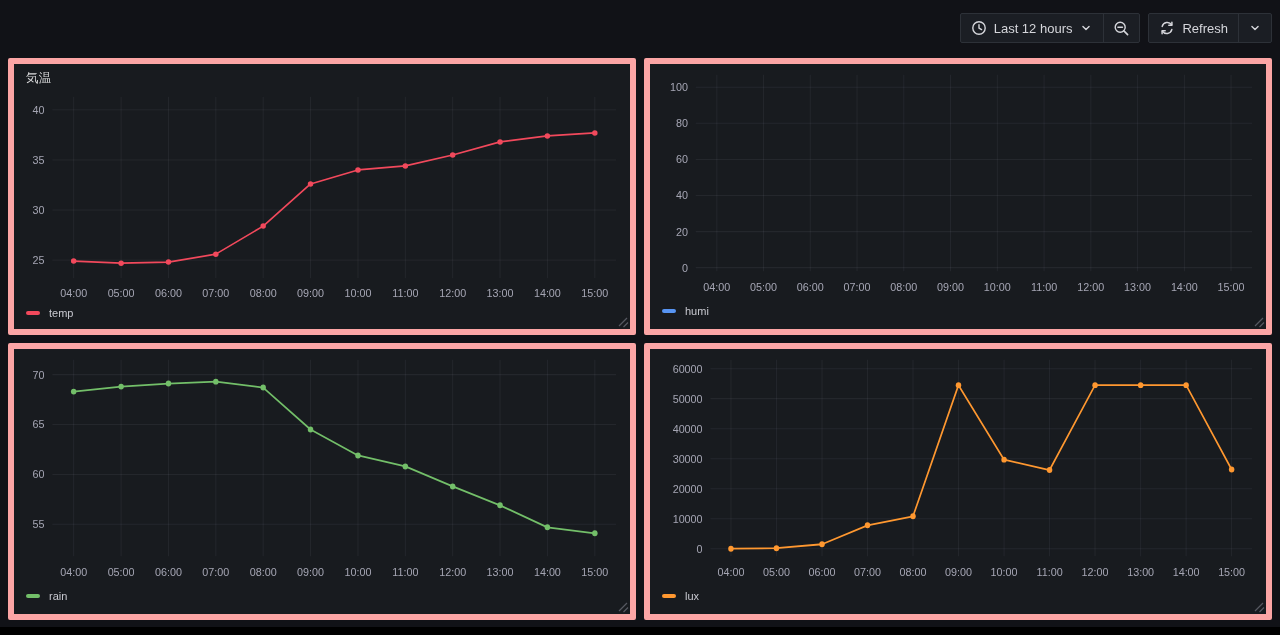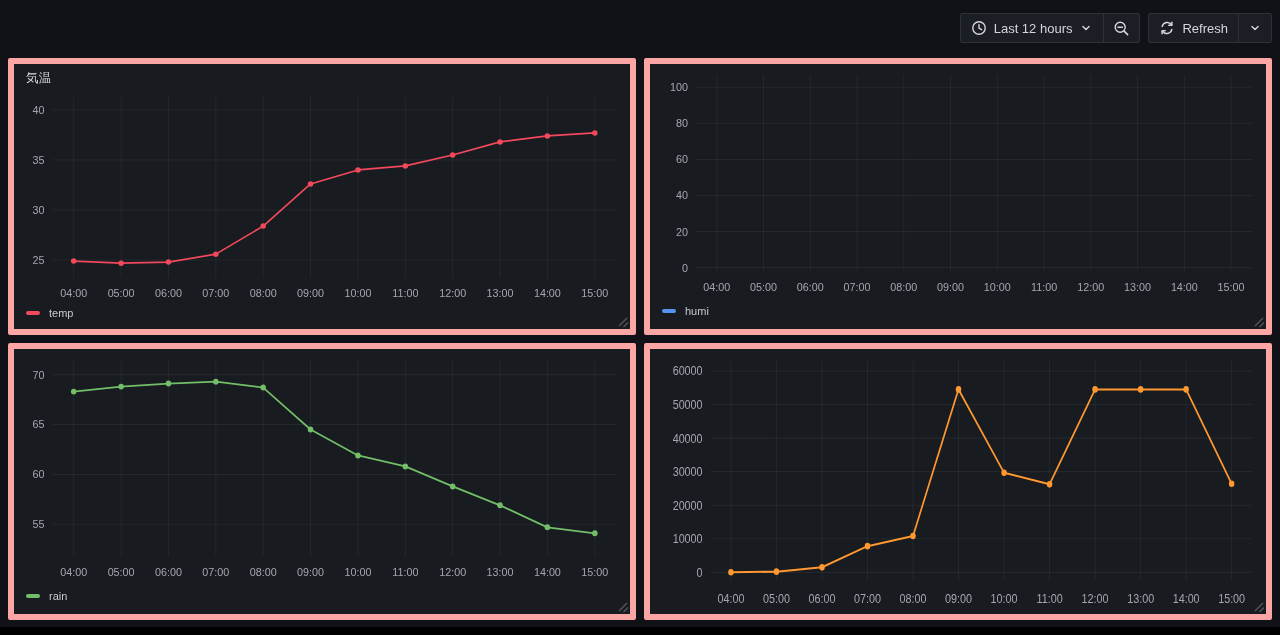--- a/index.html
+++ b/index.html
@@ -304,20 +304,24 @@
           <circle cx="260.1" cy="157.4" r="2.8" fill="#ff9830"></circle>
           <circle cx="306.5" cy="34.0" r="2.8" fill="#ff9830"></circle>
           <circle cx="353.0" cy="104.1" r="2.8" fill="#ff9830"></circle>
           <circle cx="399.4" cy="113.9" r="2.8" fill="#ff9830"></circle>
           <circle cx="445.8" cy="34.0" r="2.8" fill="#ff9830"></circle>
           <circle cx="492.3" cy="34.0" r="2.8" fill="#ff9830"></circle>
           <circle cx="538.7" cy="34.0" r="2.8" fill="#ff9830"></circle>
           <circle cx="585.1" cy="113.4" r="2.8" fill="#ff9830"></circle>
         </svg>
     </div>
+    <div class="legend">
+      <span class="swatch" style="background: rgb(255, 152, 48);"></span>
+      <span class="legend-label">lux</span>
+    </div>
     <svg class="resize-handle" viewBox="0 0 13 13">
       <path d="M11 3 L3 11 M12 7.5 L7.5 12" stroke="rgba(204,204,220,0.35)" stroke-width="1.2" fill="none"></path>
     </svg>
   </section>
 
 </div>
 
 <div class="bottom-bar"></div>
 
 </body></html>

